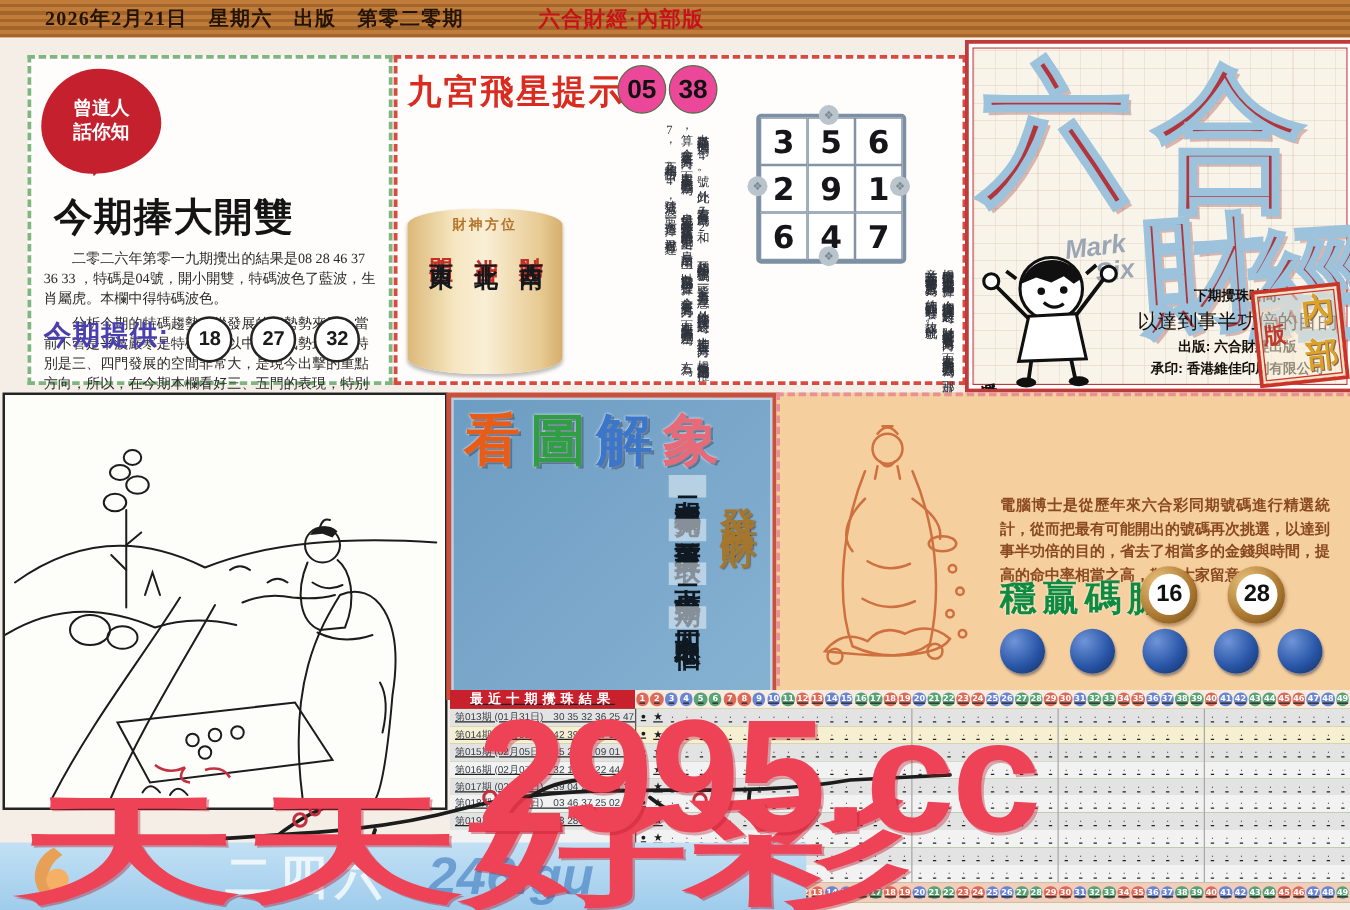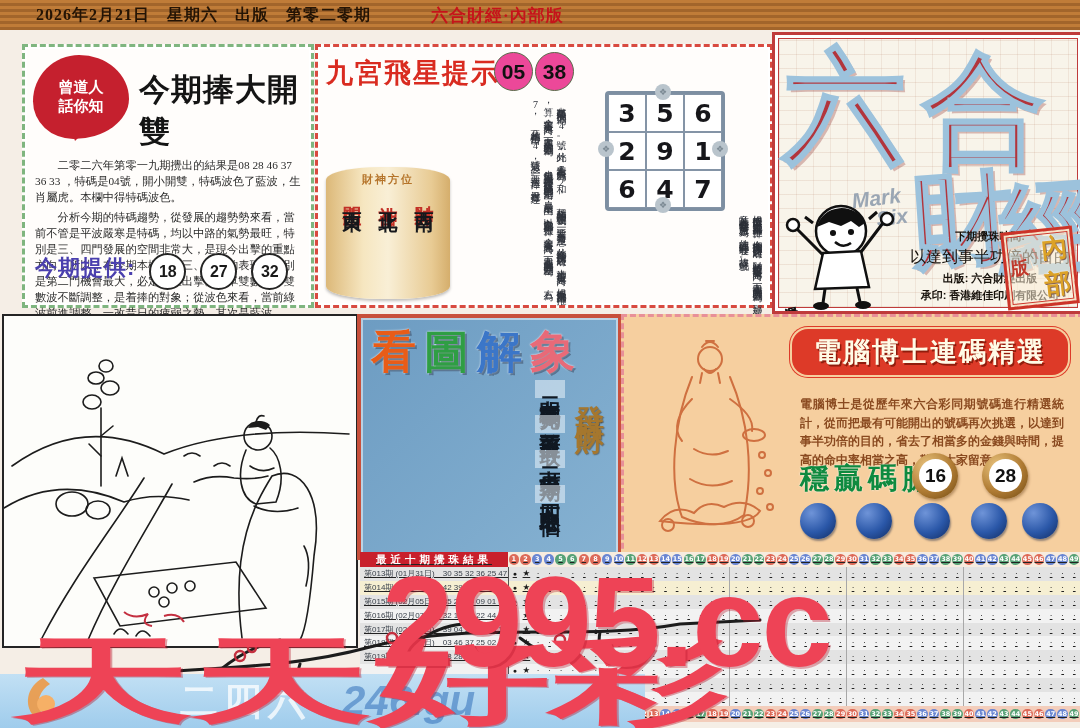--- a/index.html
+++ b/index.html
@@ -8,21 +8,21 @@
   .abs{position:absolute;}
   
   .topbar{left:0;top:0;width:1080px;height:30px;
     background:repeating-linear-gradient(180deg,#c07c38 0 3px,#a2652b 3px 6px);
     display:flex;align-items:center;}
   .topbar .dateline{margin-left:36px;font-size:16px;font-weight:700;color:#241405;letter-spacing:1px;font-family:"Liberation Serif",serif;}
   .topbar .brand{margin-left:60px;font-size:17px;font-weight:700;color:#c6131a;letter-spacing:1px;font-family:"Liberation Serif",serif;}
   
   .panel{background:#fffdfb;}
   .left-panel{left:22px;top:44px;width:286px;height:258px;border:3px dashed #7fb57f;box-shadow:inset 0 0 0 2px #fff;}
-  .zd-head{display:flex;align-items:flex-start;padding:8px 6px 0 8px;}
+  .zd-head{display:flex;align-items:flex-start;padding:8px 6px 0 8px;flex-direction:column;}
   .bubble{width:96px;height:84px;background:#c5202e;flex:0 0 auto;
     border-radius:48% 52% 58% 42%/55% 52% 48% 45%;position:relative;
     display:flex;flex-direction:column;align-items:center;justify-content:center;}
   .bubble:after{content:"";position:absolute;left:38px;bottom:-14px;border:12px solid transparent;border-top-color:#c5202e;border-left-width:4px;}
   .bubble span{color:#fff;font-size:15px;font-weight:900;line-height:1.25;}
   .zd-title{margin:14px 0 0 10px;font-size:31px;font-weight:900;color:#141414;letter-spacing:1px;font-family:"Liberation Serif",serif;}
   .zd-para{margin:4px 10px 0 10px;font-size:11.3px;line-height:1.42;color:#2a2a2a;
     text-indent:2em;font-family:"Liberation Serif",serif;}
   .provide-row{position:absolute;left:10px;bottom:15px;display:flex;align-items:flex-start;gap:14px;}
   .provide-label{font-size:22px;font-weight:900;color:#4a3fae;letter-spacing:1px;}
@@ -342,23 +342,20 @@
       <circle cx="130" cy="126" r="3"></circle>
         <circle cx="136" cy="144" r="3"></circle>
       <circle cx="128" cy="162" r="3"></circle>
         <circle cx="138" cy="178" r="3"></circle>
       <path d="M62,120 q16,10 34,2 M58,150 q20,12 42,2"></path>
       <path d="M28,192 q14,-18 34,-8 q12,-14 30,-6 q20,-10 36,4 q-12,20 -100,10 Z"></path>
       <circle cx="36" cy="196" r="6"></circle>
         <circle cx="116" cy="192" r="6"></circle>
     </g>
   </svg>
-  <div class="doc-banner">
-    <span>電腦博士連碼精選</span>
-  </div>
   <p class="doc-body">電腦博士是從歷年來六合彩同期號碼進行精選統計，從而把最有可能開出的號碼再次挑選，以達到事半功倍的目的，省去了相當多的金錢與時間，提高的命中率相當之高，敬請大家留意。</p>
   <div class="doc-dan">穩贏碼膽</div>
   <div class="gball" style="left:288px;top:136px;">
     <i>16</i>
     </div>
   <div class="gball" style="left:358px;top:136px;">
     <i>28</i>
     </div>
   <div class="bball" style="left:176px;top:186px;">
     <i>07</i>

